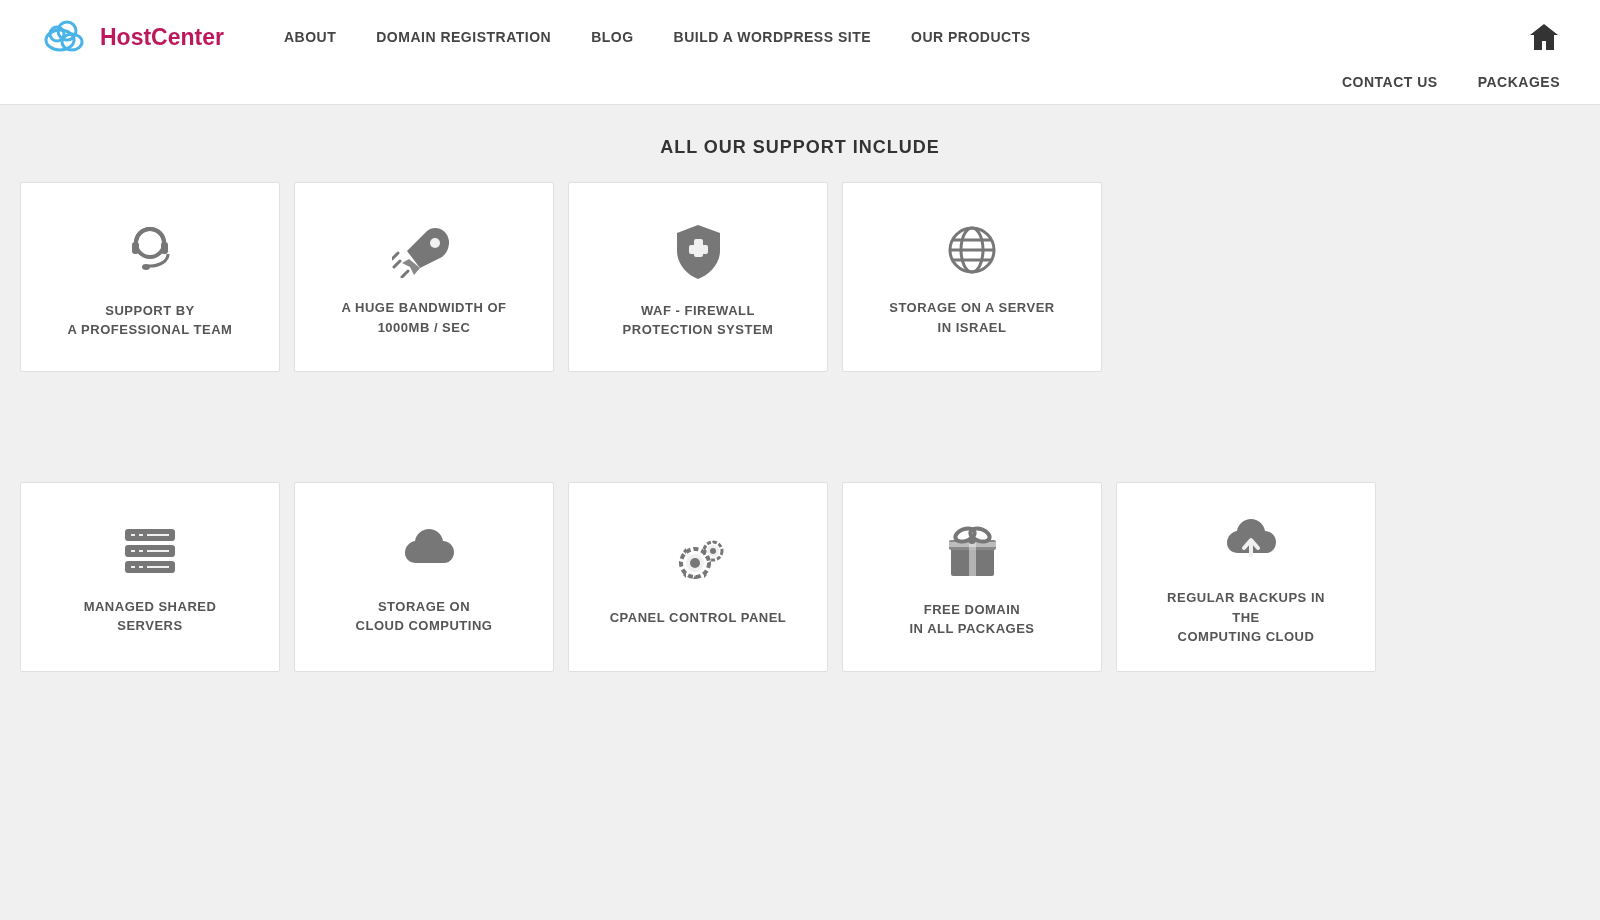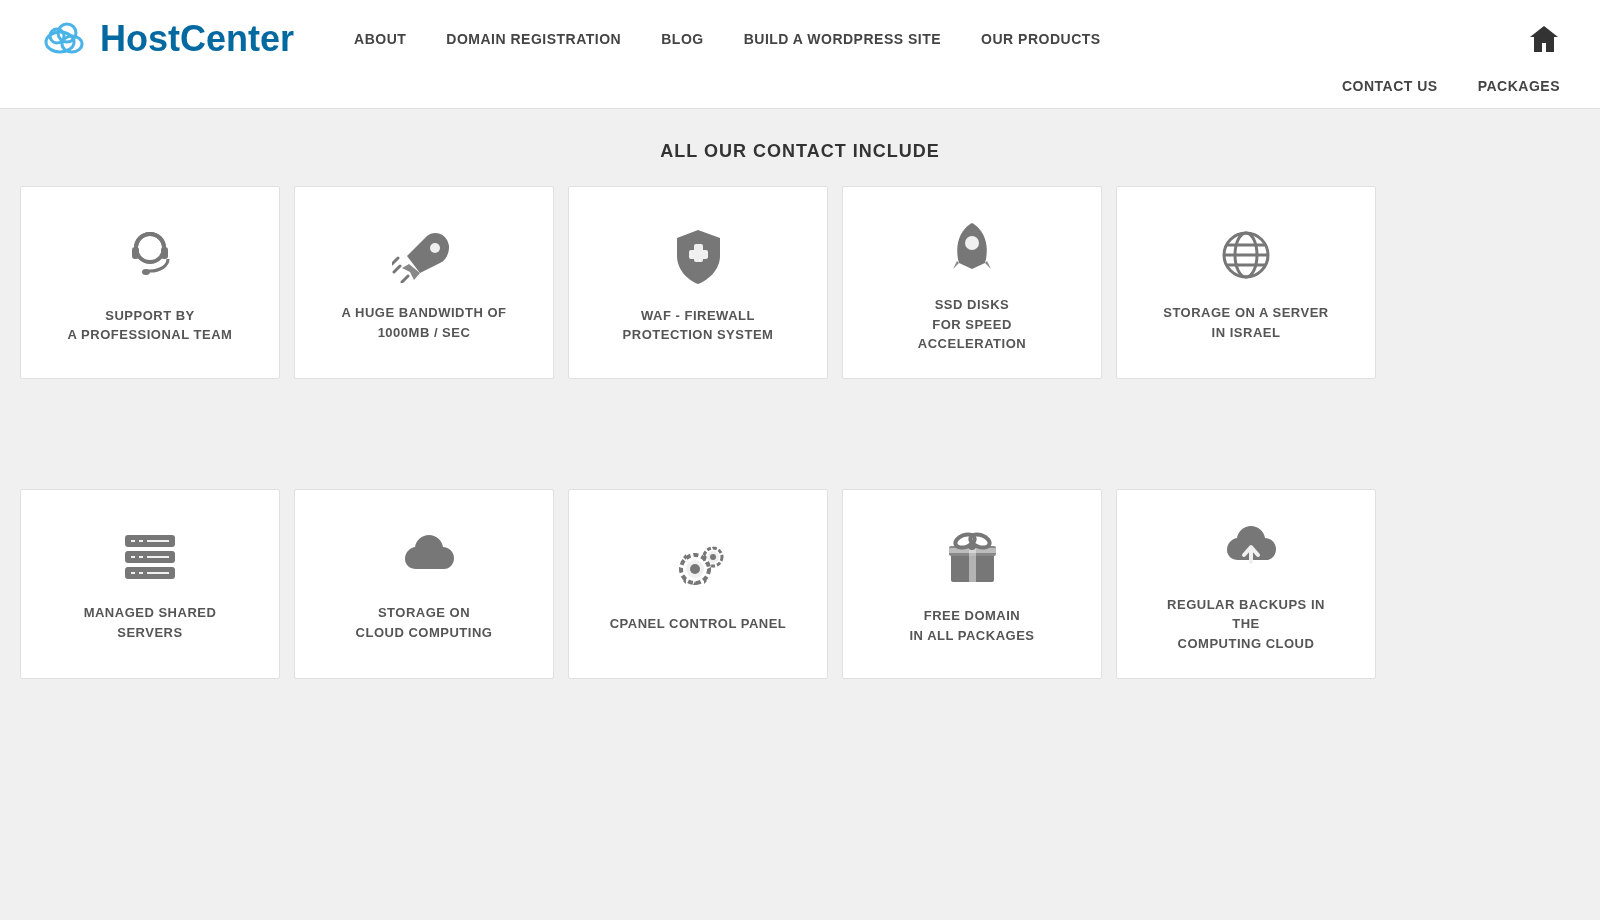--- a/index.html
+++ b/index.html
@@ -18,23 +18,23 @@
     }
     .logo-area {
       display: flex;
       align-items: center;
       margin-right: 60px;
     }
     .logo-icon {
       margin-right: 10px;
     }
     .logo-text {
-      font-size: 36px;
+      font-size: 23px;
       font-weight: bold;
-      color: #0369a1;
+      color: #be185d;
     }
     .main-nav {
       display: flex;
       align-items: center;
       gap: 40px;
       flex: 1;
     }
     .nav-item {
       font-size: 14px;
       font-weight: 600;
@@ -156,21 +156,21 @@
       </span>
     </nav>
   </div>
 
   <div class="header-bottom">
     <a class="nav-item">CONTACT US</a>
     <a class="nav-item">PACKAGES</a>
   </div>
 </header>
 
-<div class="section-title">ALL OUR CONTACT INCLUDE</div>
+<div class="section-title">ALL OUR SUPPORT INCLUDE</div>
 
 <section class="features-section">
   <div class="features-grid">
 
     <div class="feature-card">
       <div class="feature-icon">
         <svg width="60" height="60" viewBox="0 0 60 60" fill="#777">
           <circle cx="30" cy="22" r="14" fill="none" stroke="#777" stroke-width="4"></circle>
           <path d="M16 22 C16 14 22 8 30 8 C38 8 44 14 44 22" fill="none" stroke="#777" stroke-width="4" stroke-linecap="round"></path>
           <rect x="12" y="21" width="7" height="12" rx="3" fill="#777"></rect>
@@ -200,31 +200,20 @@
       <div class="feature-icon">
         <svg width="55" height="60" viewBox="0 0 55 60" fill="#777">
           <path d="M27 4 L6 12 L6 30 C6 43 16 54 27 58 C38 54 49 43 49 30 L49 12 Z" fill="#777"></path>
           <rect x="23" y="18" width="9" height="18" rx="2" fill="#f0f0f0"></rect>
           <rect x="18" y="24" width="19" height="9" rx="2" fill="#f0f0f0"></rect>
         </svg>
       </div>
       <div class="feature-label">WAF - FIREWALL<br>PROTECTION SYSTEM</div>
     </div>
 
-    <div class="feature-card">
-      <div class="feature-icon">
-        <svg width="58" height="58" viewBox="0 0 58 58" fill="#777">
-          <path d="M29 6 C29 6 38 10 42 22 C46 34 42 46 42 46 L29 52 L16 46 C16 46 12 34 16 22 C20 10 29 6 29 6Z" fill="#777"></path>
-          <circle cx="29" cy="26" r="7" fill="#f0f0f0"></circle>
-          <path d="M16 46 L10 52 L14 44" fill="#888"></path>
-          <path d="M42 46 L48 52 L44 44" fill="#888"></path>
-        </svg>
-      </div>
-      <div class="feature-label">SSD DISKS<br>FOR SPEED<br>ACCELERATION</div>
-    </div>
 
     <div class="feature-card">
       <div class="feature-icon">
         <svg width="55" height="55" viewBox="0 0 55 55" fill="none" stroke="#777" stroke-width="3">
           <circle cx="27" cy="27" r="22" stroke="#777" fill="none"></circle>
           <ellipse cx="27" cy="27" rx="11" ry="22" stroke="#777" fill="none"></ellipse>
           <line x1="5" y1="27" x2="49" y2="27" stroke="#777"></line>
           <line x1="8" y1="17" x2="47" y2="17" stroke="#777"></line>
           <line x1="8" y1="37" x2="47" y2="37" stroke="#777"></line>
         </svg>

